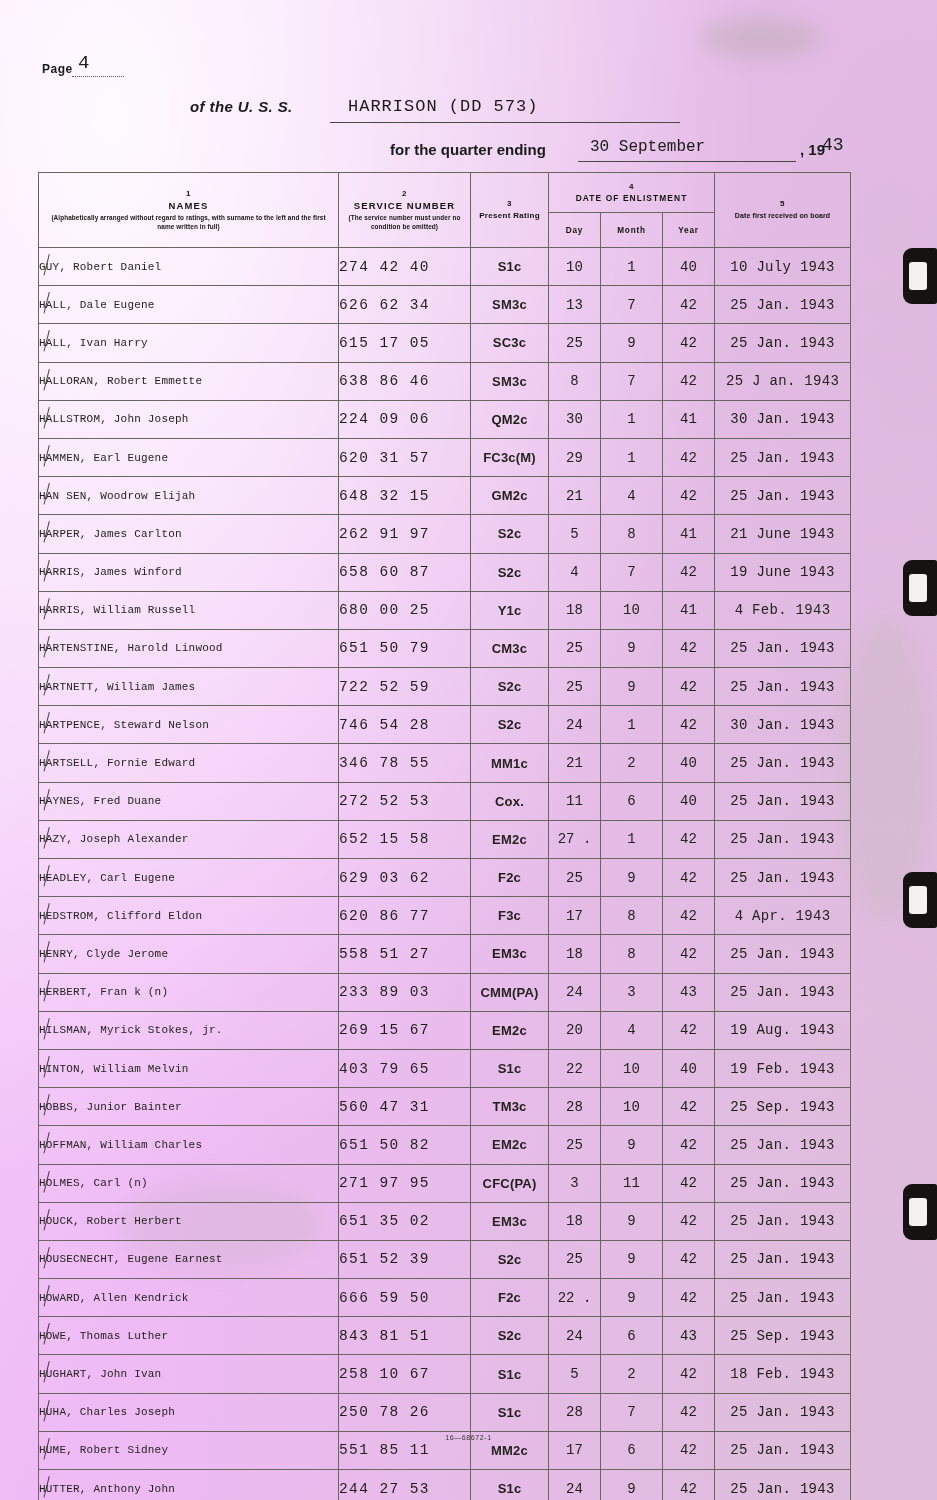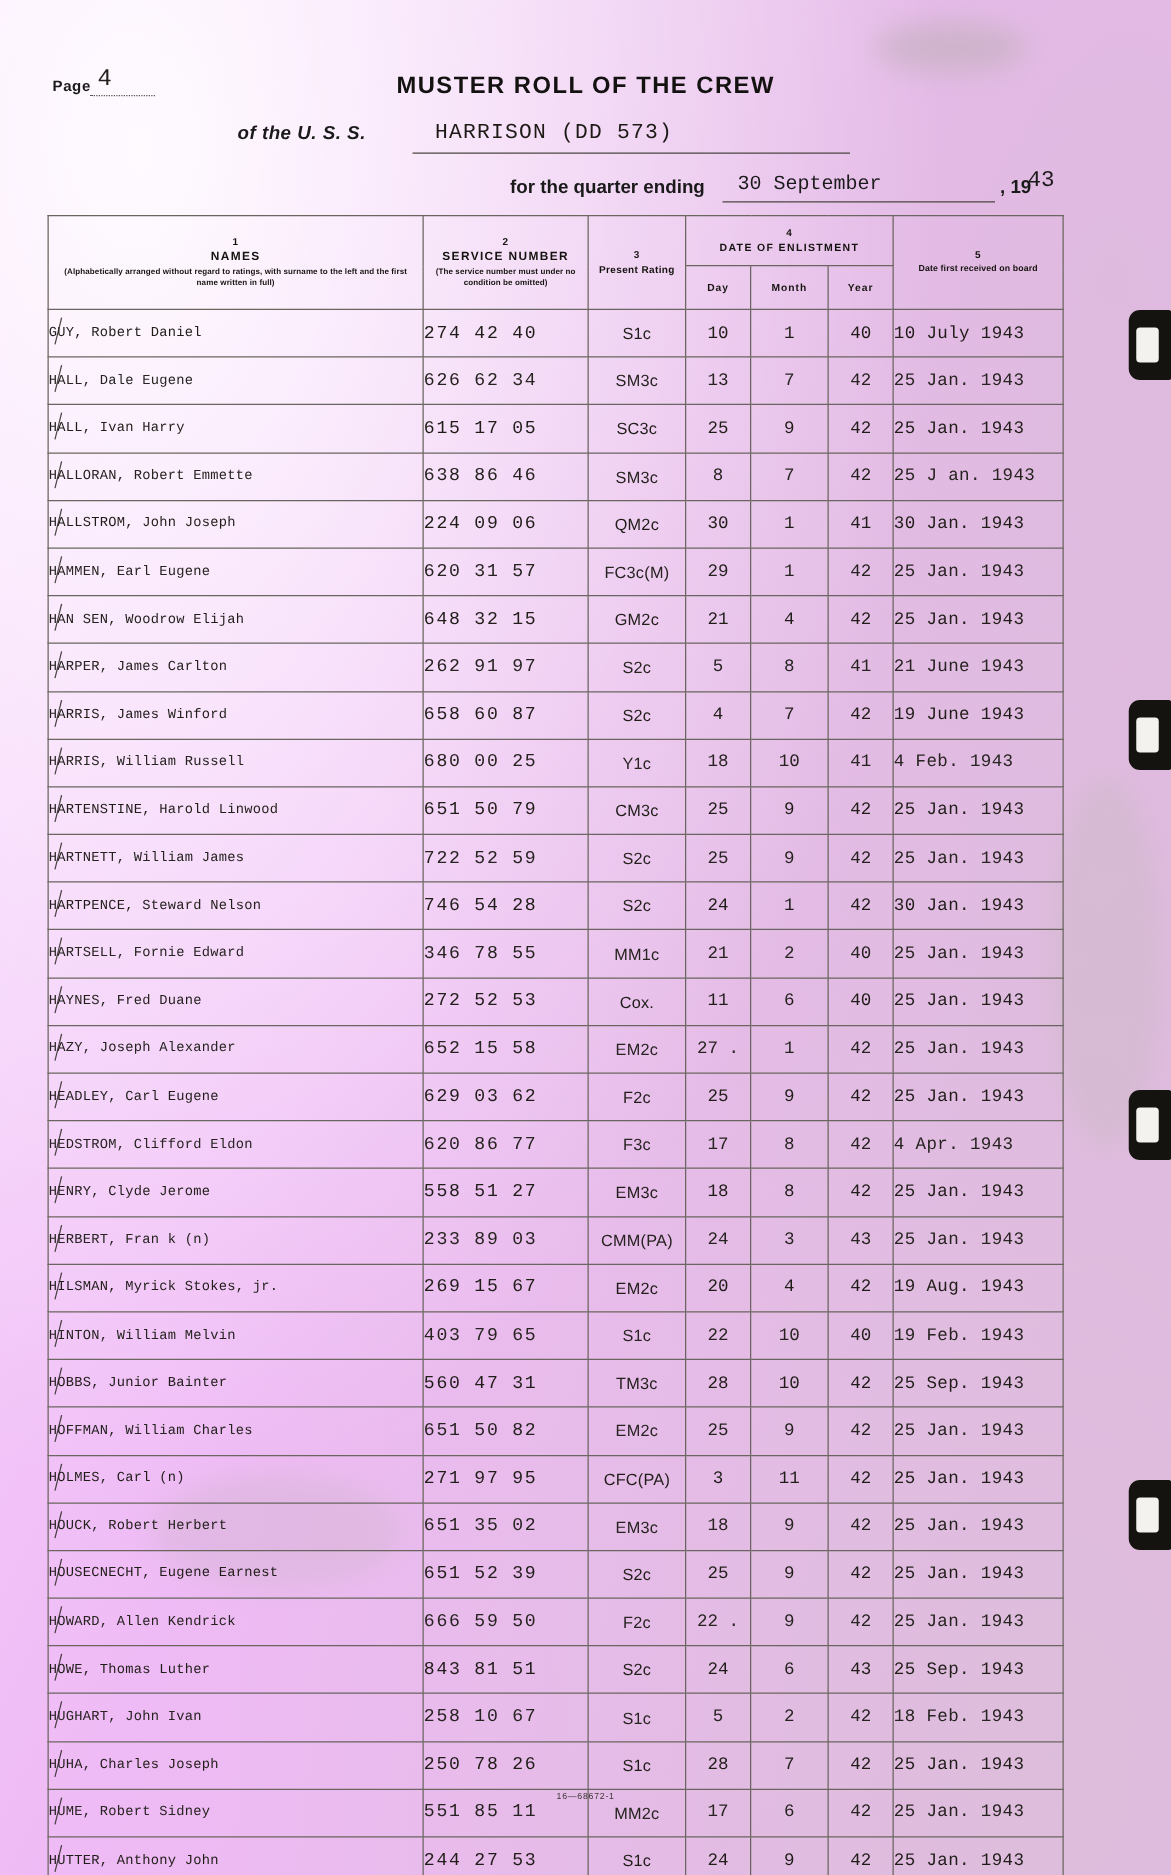--- a/index.html
+++ b/index.html
@@ -119,21 +119,21 @@
   }
   .ship-rule {
     position: absolute;
     left: 330px;
     top: 122px;
     width: 350px;
     border-bottom: 1px solid #4b4741;
   }
   .line3 {
     position: absolute;
-    left: 408px;
+    left: 390px;
     top: 141px;
     font-family: "Liberation Sans", sans-serif;
     font-weight: bold;
     font-size: 15px;
   }
   .quarter-date {
     position: absolute;
     left: 590px;
     top: 138px;
     font-family: "Liberation Mono", monospace;
@@ -232,30 +232,30 @@
     border-left: 1.6px solid #2a2722;
     transform: rotate(14deg);
     opacity: 0.85;
   }
   td.svc {
     letter-spacing: 1.4px;
   }
   td.rating {
     text-align: center;
     font-family: "Liberation Sans", sans-serif;
-    font-weight: normal;
+    font-weight: bold;
     font-size: 13px;
     letter-spacing: 0.2px;
   }
   td.d, td.m, td.y {
     text-align: center;
     font-size: 14px;
   }
   td.recv {
-    text-align: left;
+    text-align: center;
     font-size: 14px;
     letter-spacing: 0.3px;
   }
   tbody tr:nth-child(even) td {
     color: #262320;
   }
   .footer-code {
     position: absolute;
     left: 0; right: 0;
     top: 1434px;
@@ -279,21 +279,20 @@
   <div class="clip" style="top:248px;"></div>
   <div class="clip" style="top:560px;"></div>
   <div class="clip" style="top:872px;"></div>
   <div class="clip" style="top:1184px;"></div>
 
   <div class="hdr">
     <div class="page-label">Page</div>
     <div class="page-num">4</div>
     <div class="page-rule"></div>
 
-    <div class="main-title">MUSTER ROLL OF THE CREW</div>
 
     <div class="line2">of the U. S. S.</div>
     <div class="ship-name">HARRISON (DD 573)</div>
     <div class="ship-rule"></div>
 
     <div class="line3">for the quarter ending</div>
     <div class="quarter-date">30 September</div>
     <div class="quarter-rule"></div>
     <div class="year-label">, 19</div>
     <div class="year-val">43</div>

